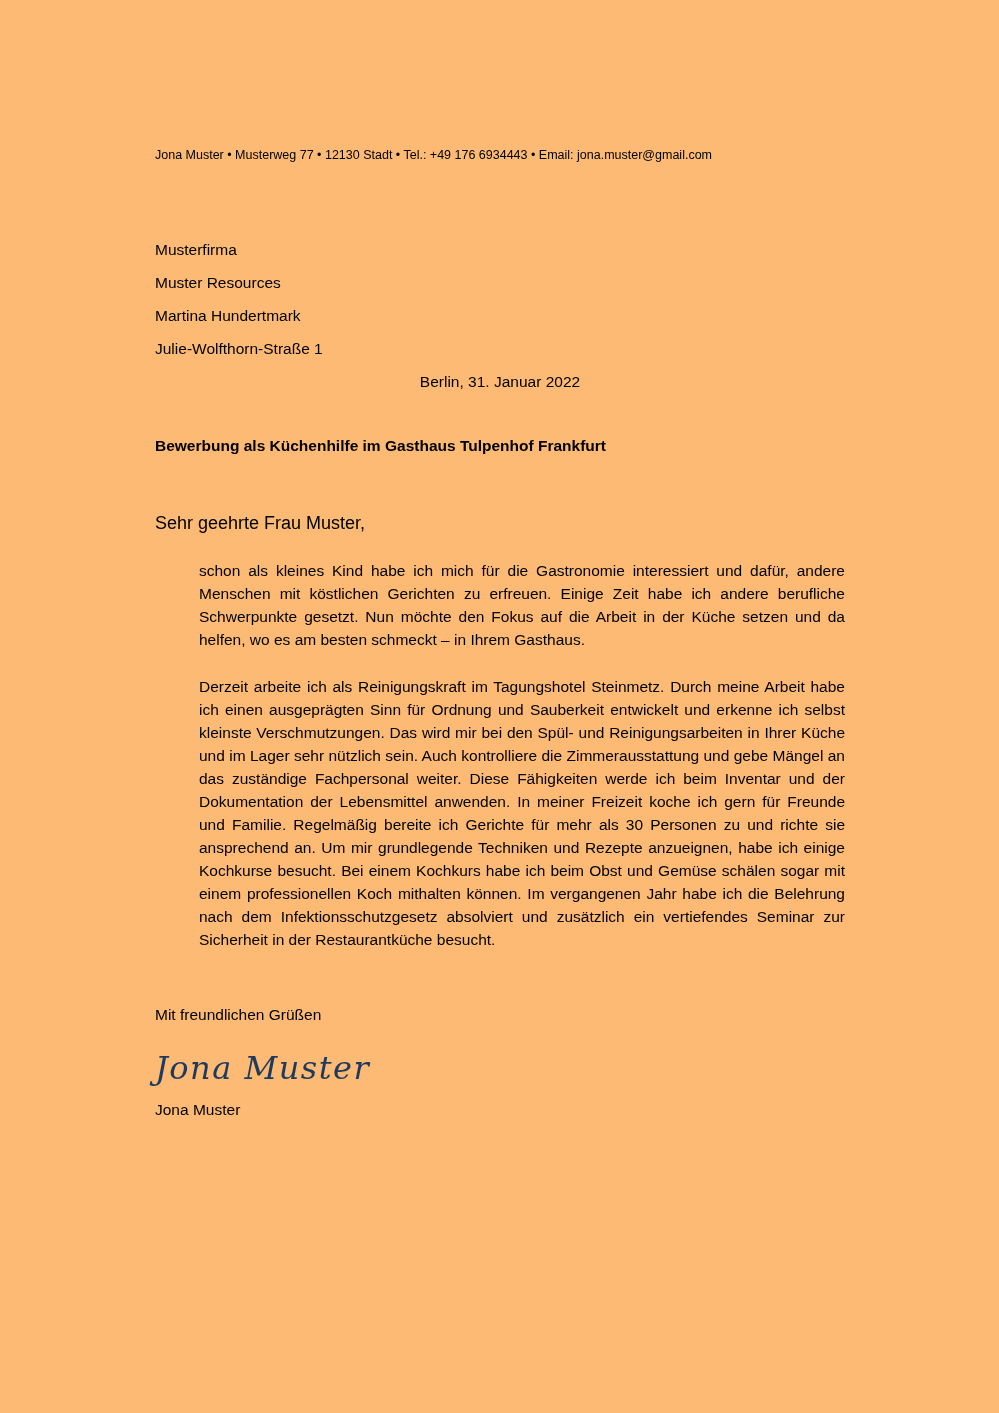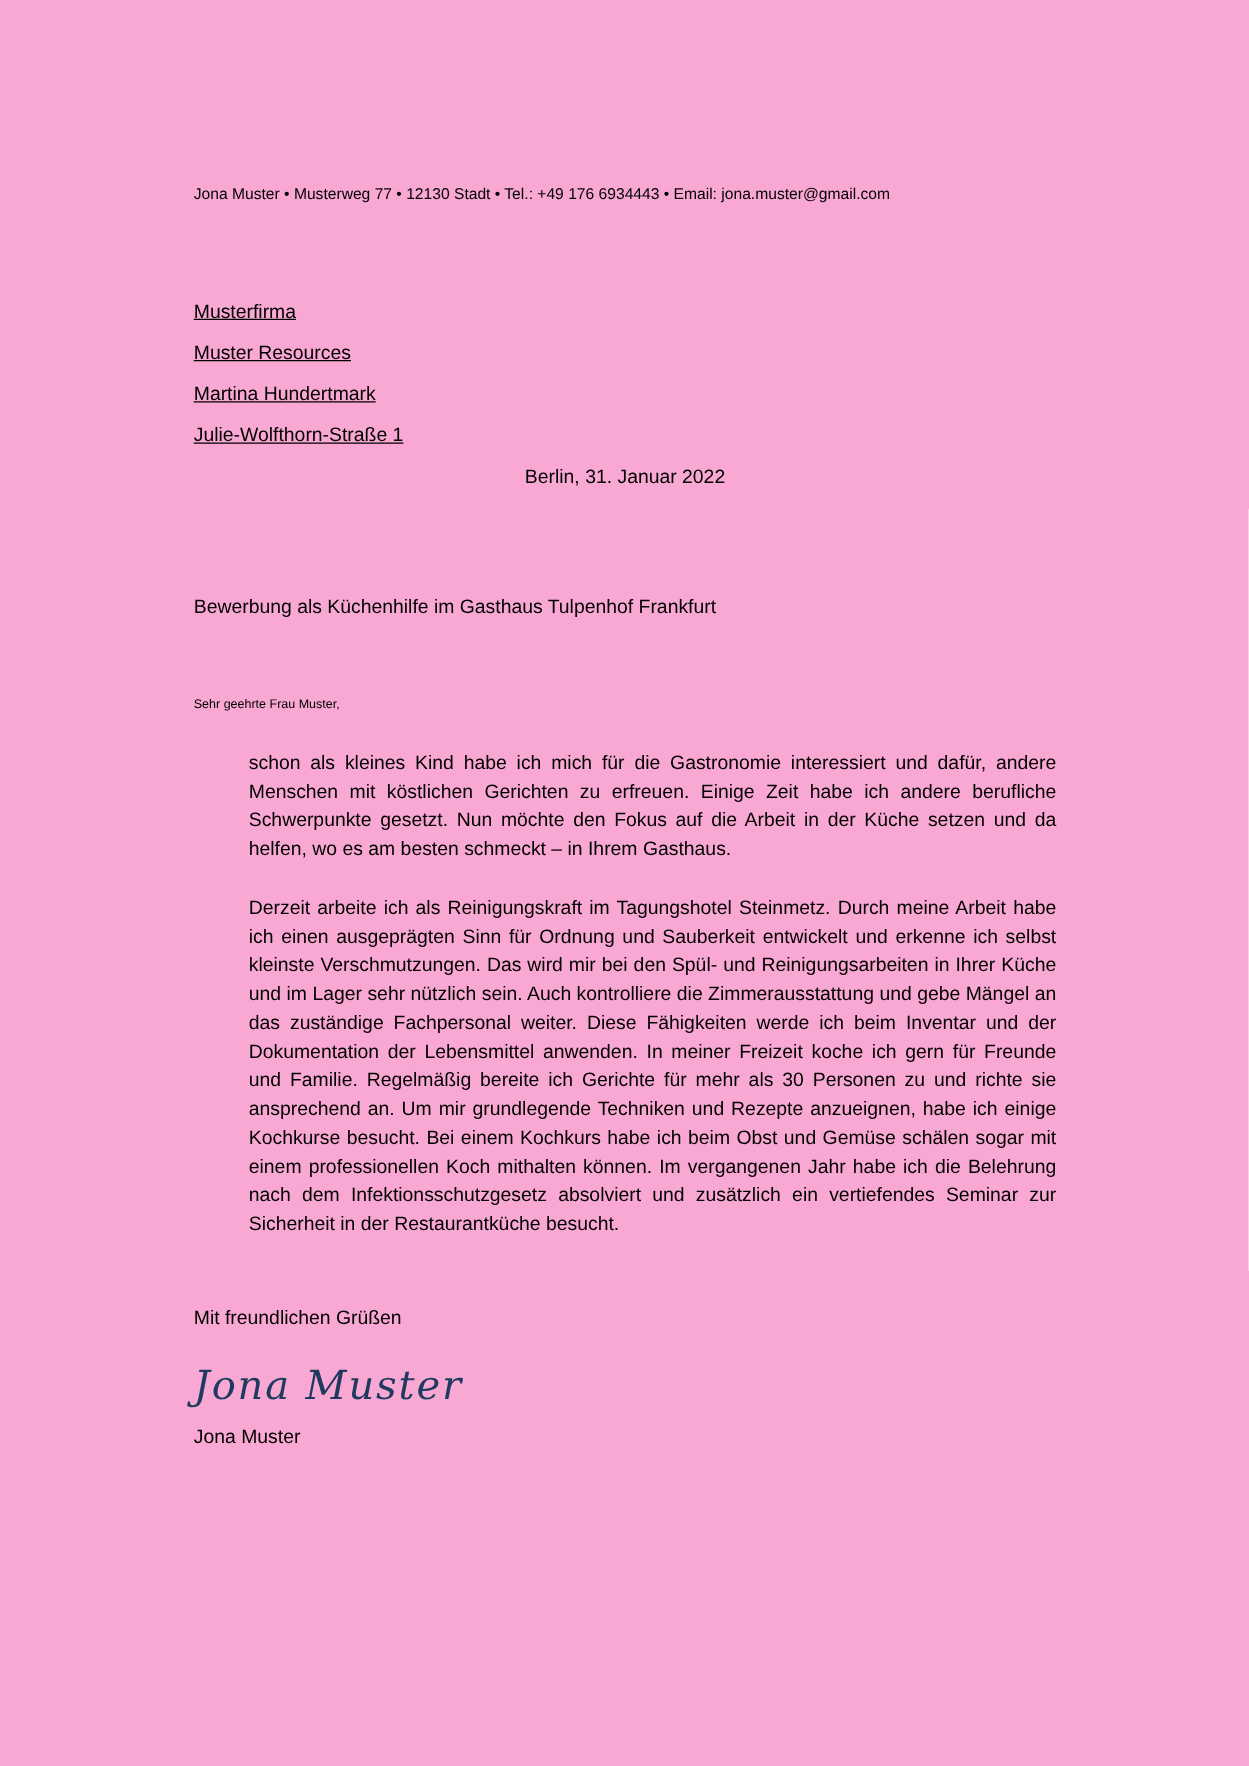--- a/index.html
+++ b/index.html
@@ -7,48 +7,47 @@
   body {
     width: 999px;
     height: 1413px;
     font-family: "Liberation Sans", sans-serif;
     color: #000000;
   }
   .page {
     width: 999px;
     height: 1413px;
     padding: 148px 154px 0 155px;
-    background: #f9a8d4;
+    background: #fdba74;
     overflow: hidden;
   }
   .sender-header {
     font-size: 12.5px;
     line-height: 15px;
     white-space: nowrap;
   }
   .recipient {
     margin-top: 70px;
     font-size: 15.5px;
     line-height: 33px;
-    text-decoration: underline;
   }
   .date-line {
     font-size: 15.5px;
     line-height: 33px;
     text-align: center;
   }
   .subject {
-    margin-top: 76px;
+    margin-top: 36px;
     font-size: 15.5px;
-    font-weight: normal;
+    font-weight: bold;
     line-height: 23px;
   }
   .salutation {
     margin-top: 55px;
-    font-size: 10px;
+    font-size: 18px;
     line-height: 23px;
   }
   .body-para {
     margin-top: 24px;
     font-size: 15.5px;
     line-height: 23px;
     text-align: justify;
     margin-left: 44px;
   }
   .closing {

